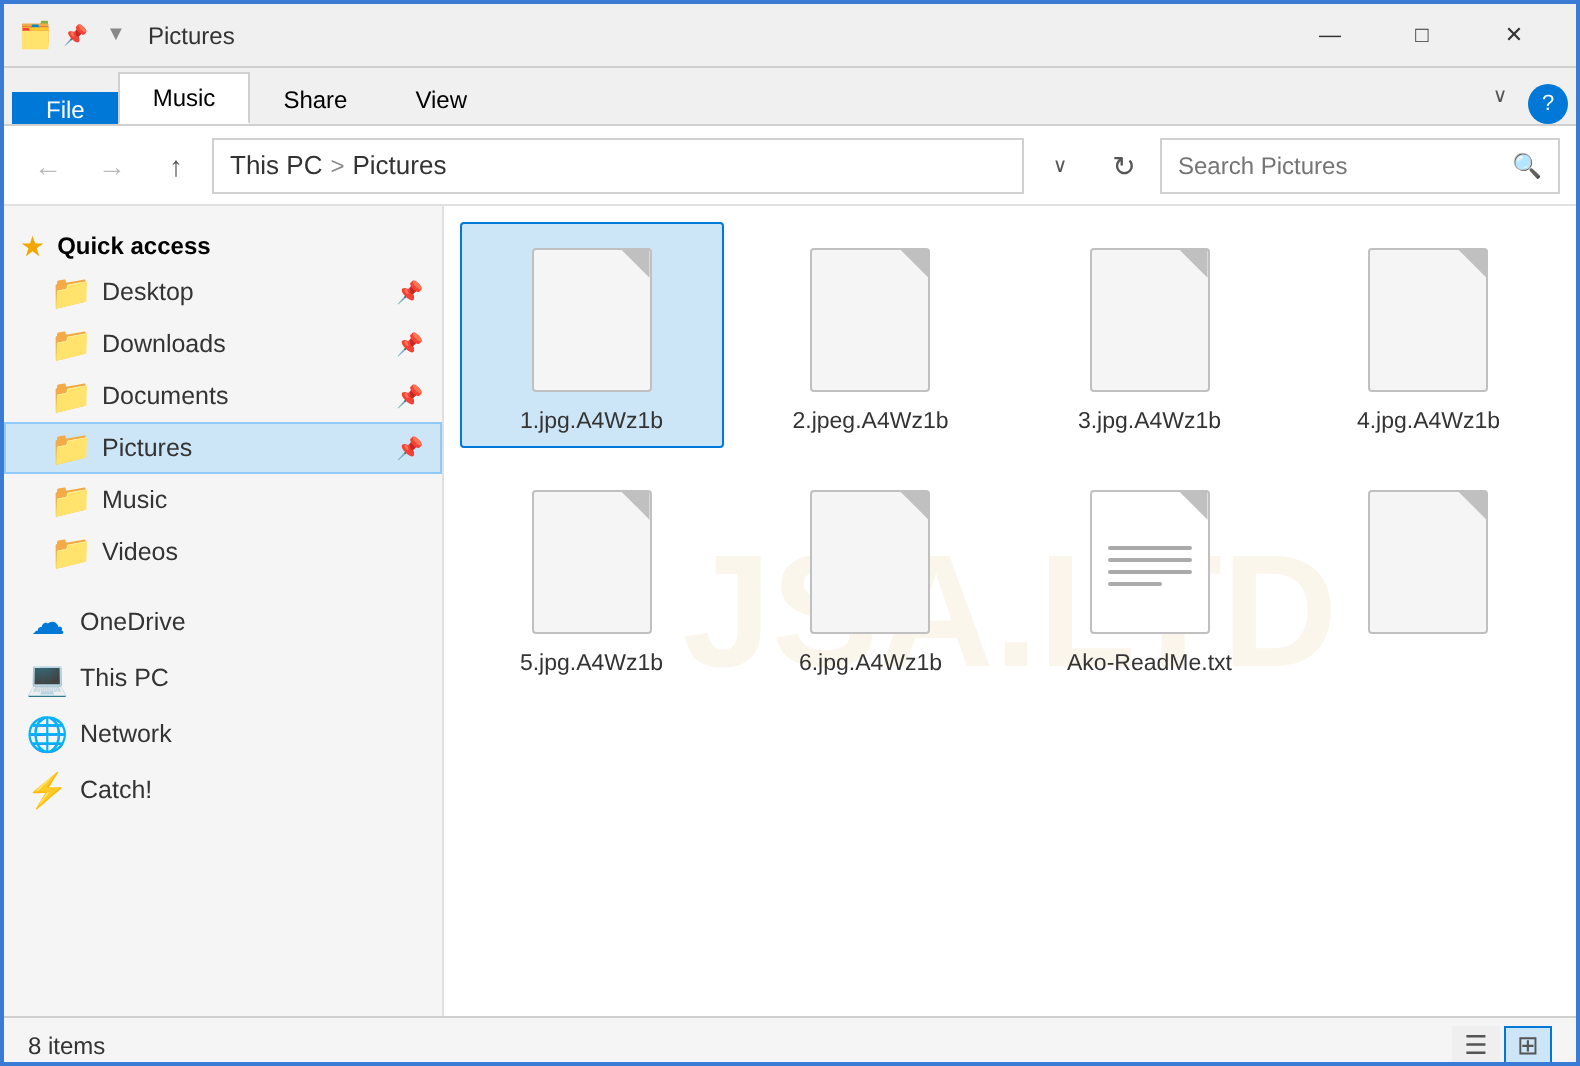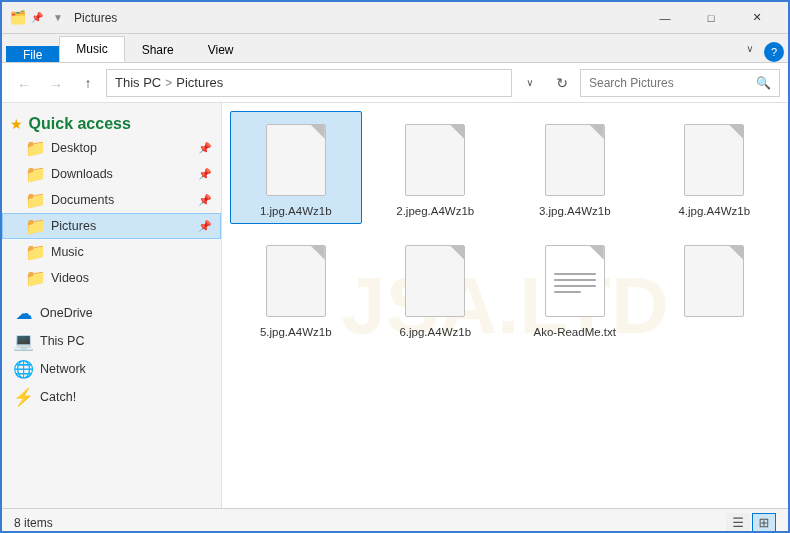--- a/index.html
+++ b/index.html
@@ -168,23 +168,23 @@
       align-items: center;
       padding: 4px 8px 2px 8px;
       cursor: pointer;
     }
     .sidebar-section-header .star-icon {
       color: #f0a800;
       margin-right: 6px;
       font-size: 14px;
     }
     .sidebar-section-title {
-      font-size: 16px;
+      font-size: 12px;
       font-weight: 600;
-      color: #15803d;
+      color: #000000;
     }
     .sidebar-item {
       display: flex;
       align-items: center;
       padding: 3px 8px 3px 24px;
       cursor: pointer;
       border: 1px solid transparent;
     }
     .sidebar-item.active {
       background: #cde6f7;

